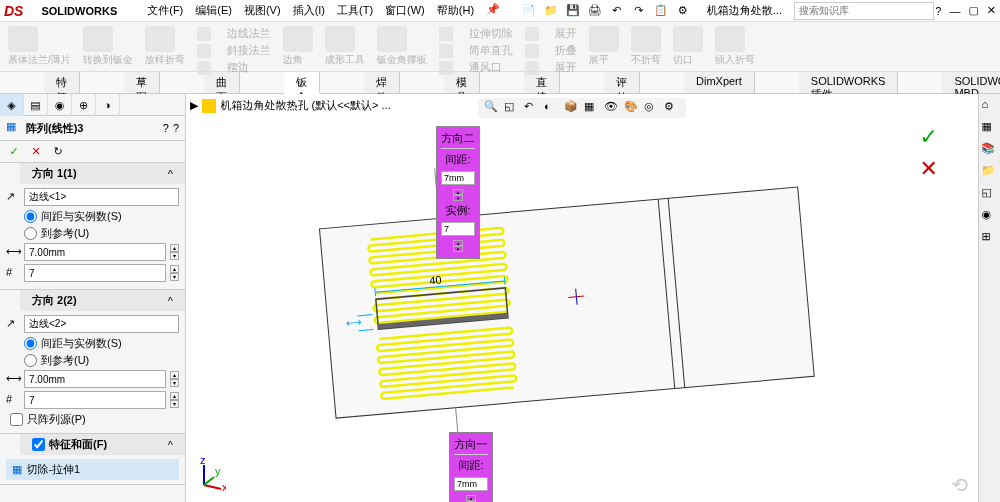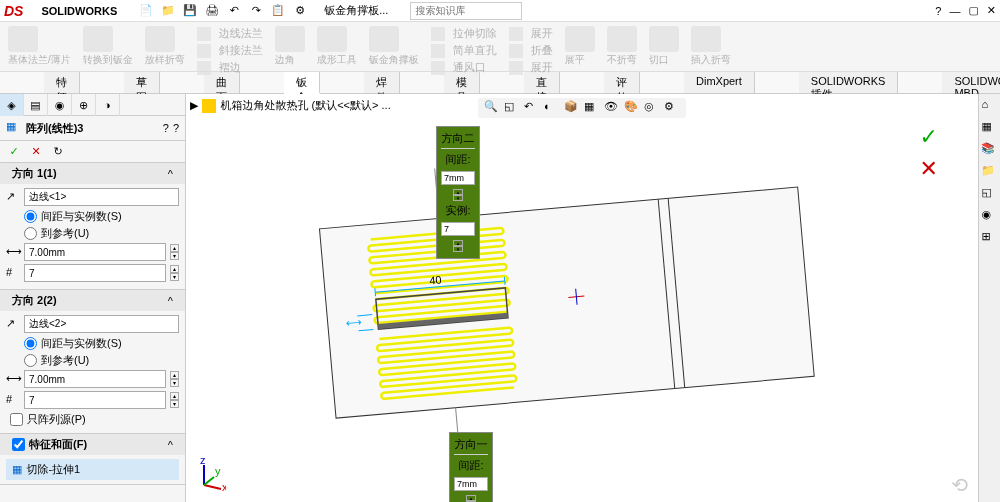--- a/index.html
+++ b/index.html
@@ -6,95 +6,105 @@
 body{width:1000px;height:502px;overflow:hidden;background:#fff;position:relative;}
 .topbar{height:22px;display:flex;align-items:center;padding:0 4px;border-bottom:1px solid #ddd;}
 .logo{display:flex;align-items:center;gap:18px;}
 .logo-icon{color:#c00;font-weight:bold;font-style:italic;font-size:14px;}
 .logo-text{font-weight:bold;font-size:11px;}
 .menu{display:flex;gap:12px;margin-left:30px;}
 .menu span{cursor:pointer;}
 .toolbar-icons{display:flex;gap:4px;margin-left:20px;align-items:center;}
 .toolbar-icons span{width:18px;height:18px;display:flex;align-items:center;justify-content:center;cursor:pointer;}
 .doc-title{margin-left:15px;font-size:11px;}
-.search-box{margin-left:22px;width:112px;height:18px;border:1px solid #ccc;padding:0 4px;font-size:10px;color:#999;}
+.search-box{margin-left:12px;width:140px;height:18px;border:1px solid #ccc;padding:0 4px;font-size:10px;color:#999;}
 .topbar-right{margin-left:auto;display:flex;gap:8px;align-items:center;}
 .ribbon{height:50px;background:#f5f5f5;display:flex;padding:4px 8px;gap:12px;border-bottom:1px solid #ddd;}
 .ribbon-group{display:flex;flex-direction:column;align-items:flex-start;gap:1px;color:#888;opacity:0.6;}
 .ribbon-group .icn{width:30px;height:26px;background:#ddd;border-radius:3px;}
 .ribbon-group .lbl{font-size:10px;text-align:center;}
 .ribbon-subgroup{display:flex;flex-direction:column;gap:2px;color:#888;opacity:0.6;}
-.ribbon-subgroup div{display:flex;gap:8px;align-items:center;}
+.ribbon-subgroup div{display:flex;gap:16px;align-items:center;}
 .ribbon-subgroup .sicn{width:14px;height:14px;background:#ddd;}
 .tabs{height:22px;display:flex;border-bottom:1px solid #ccc;background:#f8f8f8;}
 .tab{padding:3px 12px;border-right:1px solid #ccc;cursor:pointer;background:#f0f0f0;margin-left:44px;}
 .tab.active{background:#fff;border-bottom:2px solid #fff;margin-bottom:-1px;}
 .main{display:flex;height:408px;}
 .leftpanel{width:186px;border-right:1px solid #ccc;display:flex;flex-direction:column;background:#f5f5f5;}
 .lp-tabs{height:22px;display:flex;border-bottom:1px solid #ccc;}
 .lp-tab{width:24px;height:22px;display:flex;align-items:center;justify-content:center;cursor:pointer;border-right:1px solid #ddd;}
 .lp-tab.active{background:#d4e8f8;}
 .featurehdr{display:flex;align-items:center;padding:4px 6px;border-bottom:1px solid #ccc;}
 .featurehdr .ficn{width:16px;height:16px;margin-right:4px;}
 .featurehdr .ftxt{flex:1;font-weight:bold;}
 .featurehdr .fhelp{display:flex;gap:4px;}
 .okbar{height:22px;display:flex;align-items:center;gap:6px;padding:0 6px;border-bottom:1px solid #ccc;}
 .okbar span{width:16px;height:16px;display:flex;align-items:center;justify-content:center;cursor:pointer;}
 .section{border-bottom:1px solid #ccc;}
-.section-hdr{display:flex;align-items:center;padding:3px 12px;background:#e8e8e8;}
+.section-hdr{display:flex;align-items:center;padding:3px 12px;background:#e8e8e8;margin-left:20px;}
 .section-hdr .chk{margin-right:4px;}
 .section-hdr .sname{flex:1;font-weight:bold;}
 .section-hdr .coll{cursor:pointer;}
 .section-body{padding:4px 6px;}
 .input-row{display:flex;align-items:center;gap:4px;margin-bottom:3px;}
 .input-row .iicn{width:14px;height:14px;flex-shrink:0;}
 .input-row input[type=text]{flex:1;border:1px solid #aaa;padding:1px 4px;height:18px;font-size:10px;}
 .input-row .spin{width:14px;display:flex;flex-direction:column;}
 .input-row .spin span{height:8px;border:1px solid #aaa;font-size:6px;text-align:center;line-height:6px;cursor:pointer;}
 .radio-row{display:flex;align-items:center;gap:4px;margin:2px 0 2px 18px;}
 .featurelist{background:#d4e8f8;padding:3px 6px;display:flex;align-items:center;gap:4px;}
 .canvas{flex:1;position:relative;background:#fff;}
 .breadcrumb{position:absolute;top:4px;left:4px;display:flex;align-items:center;gap:4px;font-size:10px;}
 .breadcrumb .bicn{width:14px;height:14px;background:#fc0;}
 .canvas-tools{position:absolute;top:4px;left:50%;transform:translateX(-50%);display:flex;gap:4px;background:rgba(240,240,240,0.8);padding:2px 6px;border-radius:3px;}
 .canvas-tools span{width:16px;height:16px;cursor:pointer;}
 .confirm-cancel{position:absolute;top:30px;right:40px;display:flex;flex-direction:column;gap:6px;}
 .confirm-cancel span{font-size:22px;cursor:pointer;}
 .coords{position:absolute;bottom:10px;left:10px;width:30px;height:35px;}
-.popupbox{position:absolute;background:#4d7c0f;border:1px solid #888;padding:4px;font-size:10px;}
+.popupbox{position:absolute;background:#d946ef;border:1px solid #888;padding:4px;font-size:10px;}
 .popupbox .ptitle{text-align:center;border-bottom:1px solid #ccc;padding-bottom:2px;margin-bottom:3px;}
 .popupbox .prow{display:flex;align-items:center;gap:4px;margin:2px 0;flex-direction:column;}
 .popupbox .prow input{width:34px;border:1px solid #aaa;height:14px;font-size:9px;padding:0 2px;}
 .popupbox .pspin{display:flex;flex-direction:column;}
 .popupbox .pspin span{width:10px;height:6px;border:1px solid #aaa;font-size:5px;text-align:center;line-height:4px;}
 .rightpanel{width:22px;background:#f0f0f0;border-left:1px solid #ccc;display:flex;flex-direction:column;align-items:center;padding-top:4px;gap:6px;}
 .rightpanel span{width:16px;height:16px;cursor:pointer;}
 .topright-window{position:absolute;top:98px;right:24px;display:flex;gap:4px;}
 .topright-window span{width:14px;height:14px;cursor:pointer;font-size:10px;}
 svg{display:block;}
 </style>
 </head>
 <body>
 
 <div class="topbar">
   <div class="logo">
     <span class="logo-icon">DS</span>
     <span class="logo-text">SOLIDWORKS</span>
   </div>
+  <div class="menu">
+    <span>文件(F)</span>
+    <span>编辑(E)</span>
+    <span>视图(V)</span>
+    <span>插入(I)</span>
+    <span>工具(T)</span>
+    <span>窗口(W)</span>
+    <span>帮助(H)</span>
+    <span>📌</span>
+  </div>
   <div class="toolbar-icons">
     <span>📄</span>
     <span>📁</span>
     <span>💾</span>
     <span>🖨</span>
     <span>↶</span>
     <span>↷</span>
     <span>📋</span>
     <span>⚙</span>
   </div>
-  <span class="doc-title">钣金角撑板...</span>
+  <span class="doc-title">机箱边角处散...</span>
   <input class="search-box" placeholder="搜索知识库" style="">
   <div class="topbar-right">
     <span>?</span>
     <span>—</span>
     <span>▢</span>
     <span>✕</span>
   </div>
 </div>
 
 <div class="ribbon">

